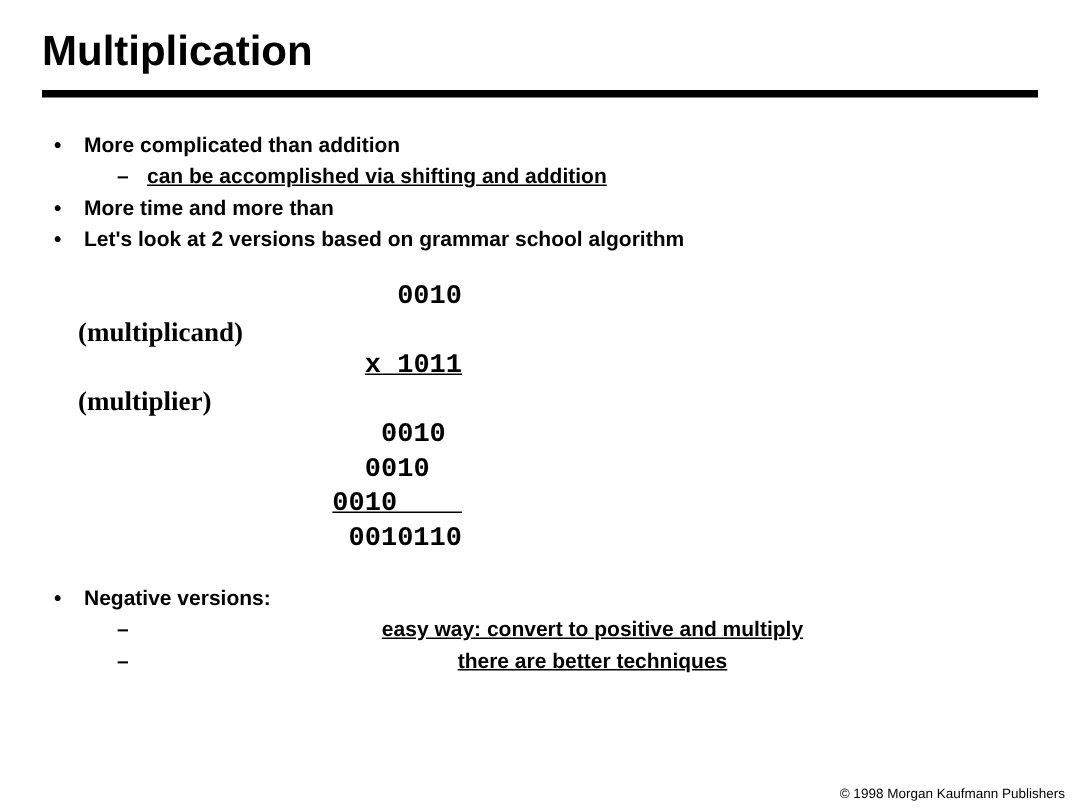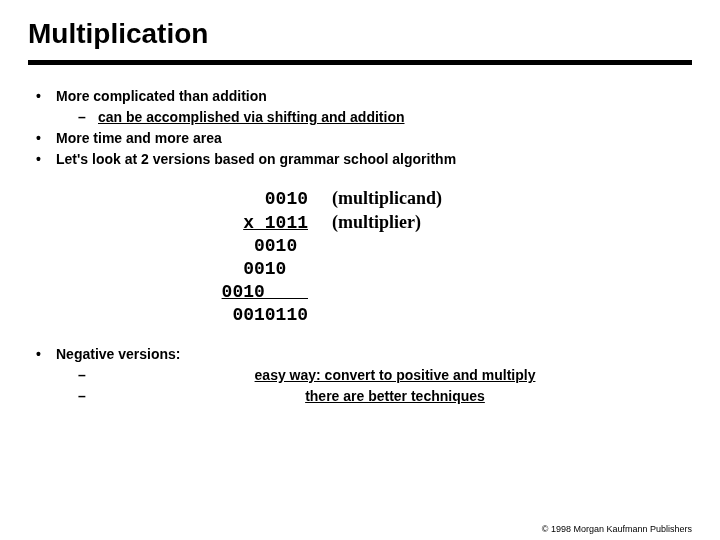--- a/index.html
+++ b/index.html
@@ -65,37 +65,38 @@
   .calc {
     margin: 18px 0 18px 0;
     font-family: "Courier New", monospace;
     font-size: 18px;
     font-weight: bold;
     line-height: 1.28;
   }
   .calc-row {
     display: flex;
     align-items: baseline;
+    flex-direction: column;
   }
   .calc-num {
     width: 280px;
     text-align: right;
     white-space: pre;
   }
   .calc-label {
     font-family: "Times New Roman", serif;
     font-weight: bold;
     padding-left: 24px;
   }
   .underline { text-decoration: underline; }
   .neg-section { margin-top: 6px; }
   .neg-sub { margin-top: 12px; text-align: center; }
   .copyright {
     position: absolute;
-    right: 28px;
+    right: 10px;
     bottom: 6px;
     font-size: 9px;
     font-family: Arial, sans-serif;
   }
 </style>
 </head>
 <body>
 
 <div class="slide">
 
@@ -105,21 +106,21 @@
   <ul class="level1">
     <li>
       <span>More complicated than addition</span>
       <ul class="level2">
         <li>
           <span>can be accomplished via shifting and addition</span>
         </li>
       </ul>
     </li>
     <li>
-      <span>More time and more area</span>
+      <span>More time and more than</span>
     </li>
     <li>
       <span>Let's look at 2 versions based on grammar school algorithm</span>
     </li>
   </ul>
 
   <div class="calc">
     <div class="calc-row">
       <span class="calc-num">0010</span>
       <span class="calc-label">(multiplicand)</span>

